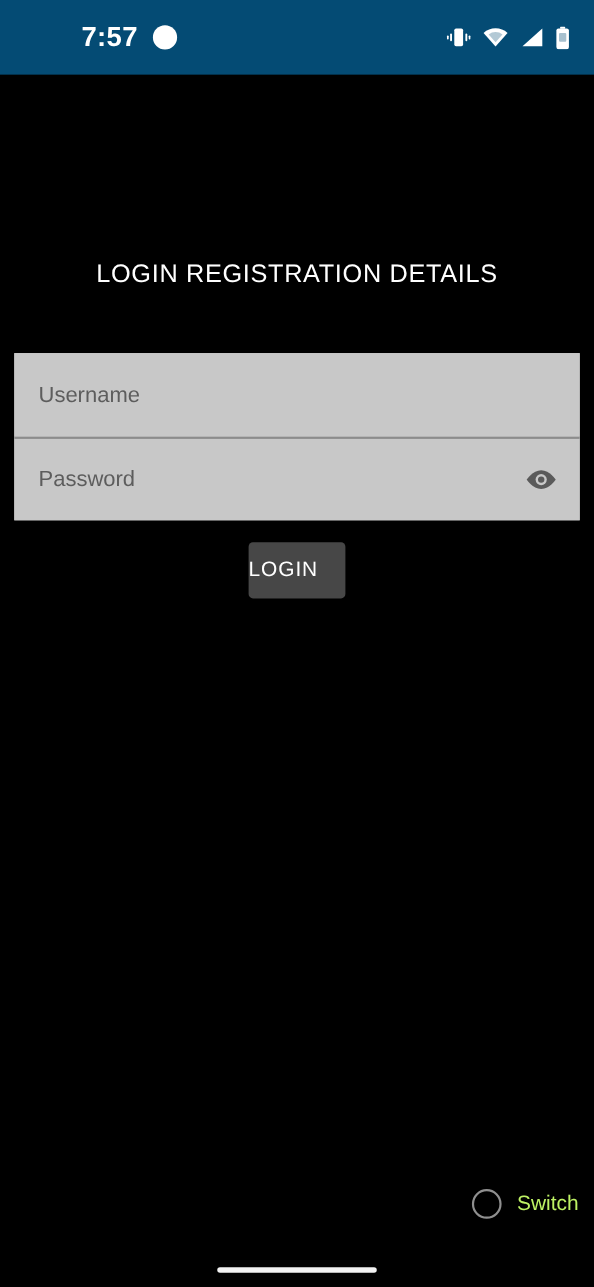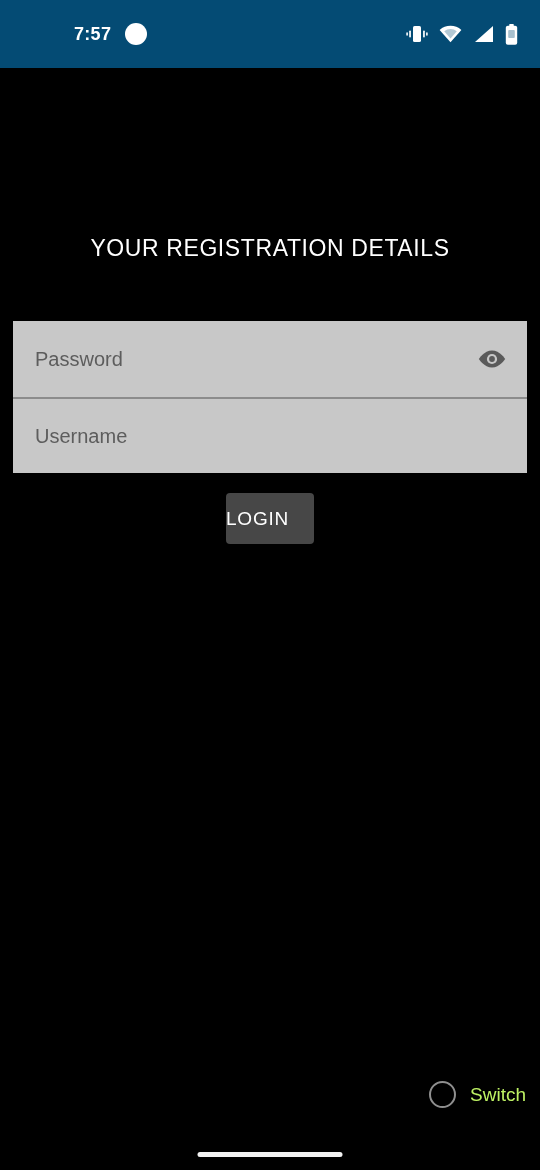--- a/index.html
+++ b/index.html
@@ -34,21 +34,21 @@
 
   .status-left {
     display: flex;
     align-items: center;
     gap: 14px;
     padding-left: 74px;
   }
 
   .status-time {
     color: #ffffff;
-    font-size: 18px;
+    font-size: 25px;
     font-weight: bold;
     letter-spacing: 0.3px;
     line-height: 1;
   }
 
   .notif-dot {
     width: 22px;
     height: 22px;
     border-radius: 50%;
     background: #ffffff;
@@ -234,41 +234,41 @@
           <rect x="4.2" y="0" width="4.6" height="2.2" rx="0.8" fill="#ffffff"></rect>
           <rect x="0.8" y="1.8" width="11.4" height="19" rx="2" fill="#ffffff"></rect>
           <rect x="3.2" y="6" width="6.6" height="8" rx="1" fill="#044b74" opacity="0.35"></rect>
         </svg>
       </span>
     </div>
   </div>
 
   <div class="content">
 
-    <div class="page-title">YOUR REGISTRATION DETAILS</div>
+    <div class="page-title">LOGIN REGISTRATION DETAILS</div>
 
     <div class="fields">
+
+      <div class="field">
+        <input class="field-input" type="text" placeholder="Username" style="">
+      </div>
 
       <div class="field">
         <input class="field-input" type="text" placeholder="Password" style="">
         <button class="eye-btn">
           <span>
             <svg width="30" height="22" viewBox="0 0 30 22">
               <path d="M15 2.5 C7.2 2.5 1.8 11 1.8 11 C1.8 11 7.2 19.5 15 19.5 C22.8 19.5 28.2 11 28.2 11 C28.2 11 22.8 2.5 15 2.5 Z" fill="#5a5a5a"></path>
               <circle cx="15" cy="11" r="5.1" fill="#c8c8c8"></circle>
               <circle cx="15" cy="11" r="2.9" fill="#5a5a5a"></circle>
             </svg>
           </span>
         </button>
       </div>
 
-      <div class="field">
-        <input class="field-input" type="text" placeholder="Username" style="">
-      </div>
-
     </div>
 
     <button class="login-button">LOGIN</button>
 
     <div class="switch-row">
       <span class="switch-thumb"></span>
       <span class="switch-label">Switch</span>
     </div>
 
     <div class="nav-indicator"></div>

